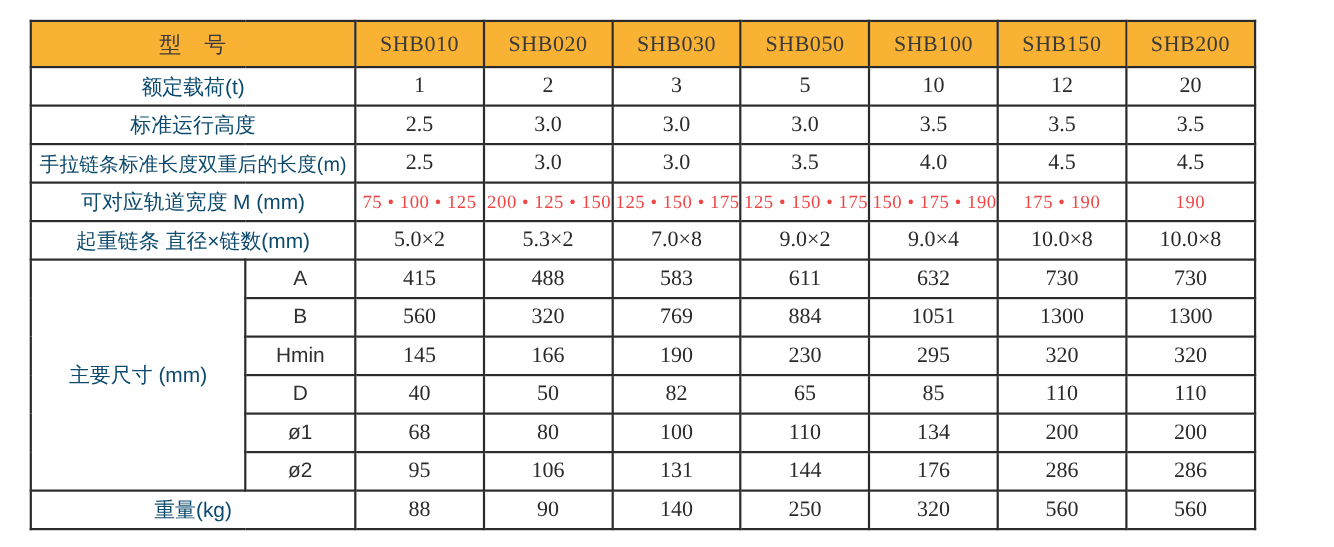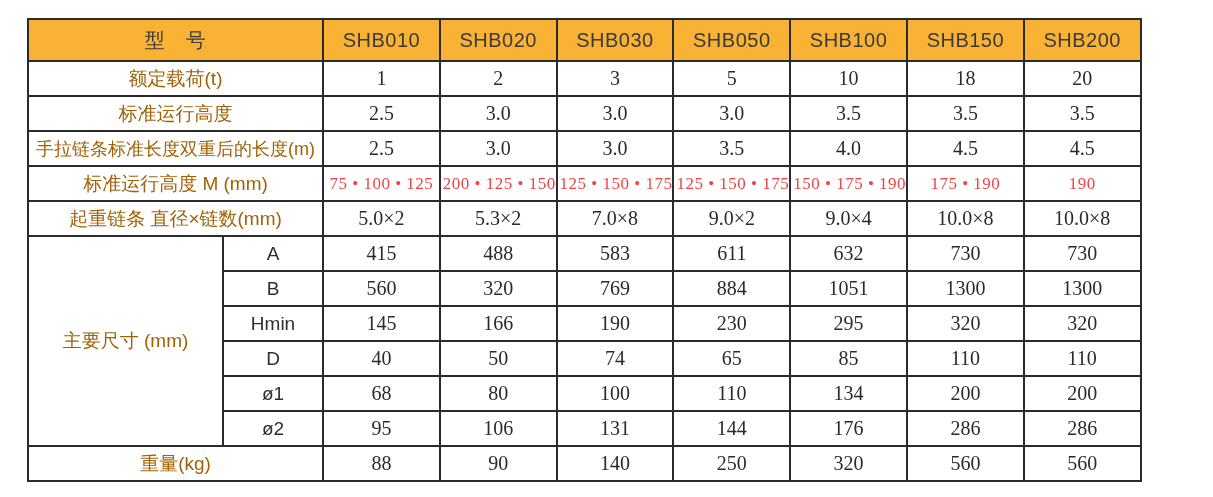--- a/index.html
+++ b/index.html
@@ -35,25 +35,26 @@
     overflow: hidden;
     white-space: nowrap;
   }
   tr.head-row th {
     height: 40px;
     background: #F9B233;
     font-size: 20px;
     font-weight: 400;
     color: #3a3a3a;
     letter-spacing: 0.5px;
+    font-family: Liberation Serif, serif;
   }
   tbody tr { height: 35px; }
   td.lbl {
     font-size: 19px;
-    color: #a16207;
+    color: #0c4a6e;
   }
   td.lbl-long { font-size: 18px; margin-top: 29px; }
   td.sublbl {
     font-family: "Liberation Sans", "DejaVu Sans", sans-serif;
     font-size: 19px;
     color: #2f2f2f;
   }
   td.num {
     font-family: "Liberation Serif", "DejaVu Serif", serif;
     font-size: 20px;
@@ -97,21 +98,21 @@
     </thead>
     <tbody id="table-body">
 
     <tr>
           <td class="lbl" colspan="2">额定载荷(t)</td>
           <td class="num">1</td>
           <td class="num">2</td>
           <td class="num">3</td>
           <td class="num">5</td>
           <td class="num">10</td>
-          <td class="num">18</td>
+          <td class="num">12</td>
           <td class="num">20</td>
         </tr>
         <tr>
           <td class="lbl" colspan="2">标准运行高度</td>
           <td class="num">2.5</td>
           <td class="num">3.0</td>
           <td class="num">3.0</td>
           <td class="num">3.0</td>
           <td class="num">3.5</td>
           <td class="num">3.5</td>
@@ -121,21 +122,21 @@
           <td class="lbl lbl-long" colspan="2">手拉链条标准长度双重后的长度(m)</td>
           <td class="num">2.5</td>
           <td class="num">3.0</td>
           <td class="num">3.0</td>
           <td class="num">3.5</td>
           <td class="num">4.0</td>
           <td class="num">4.5</td>
           <td class="num">4.5</td>
         </tr>
         <tr>
-          <td class="lbl" colspan="2">标准运行高度 M (mm)</td>
+          <td class="lbl" colspan="2">可对应轨道宽度 M (mm)</td>
           <td class="num-sm">75 • 100 • 125</td>
           <td class="num-sm">200 • 125 • 150</td>
           <td class="num-sm">125 • 150 • 175</td>
           <td class="num-sm">125 • 150 • 175</td>
           <td class="num-sm">150 • 175 • 190</td>
           <td class="num-sm">175 • 190</td>
           <td class="num-sm">190</td>
         </tr>
         <tr>
           <td class="lbl" colspan="2">起重链条 直径×链数(mm)</td>
@@ -175,21 +176,21 @@
           <td class="num">190</td>
           <td class="num">230</td>
           <td class="num">295</td>
           <td class="num">320</td>
           <td class="num">320</td>
         </tr>
         <tr>
           <td class="sublbl">D</td>
           <td class="num">40</td>
           <td class="num">50</td>
-          <td class="num">74</td>
+          <td class="num">82</td>
           <td class="num">65</td>
           <td class="num">85</td>
           <td class="num">110</td>
           <td class="num">110</td>
         </tr>
         <tr>
           <td class="sublbl">ø1</td>
           <td class="num">68</td>
           <td class="num">80</td>
           <td class="num">100</td>

